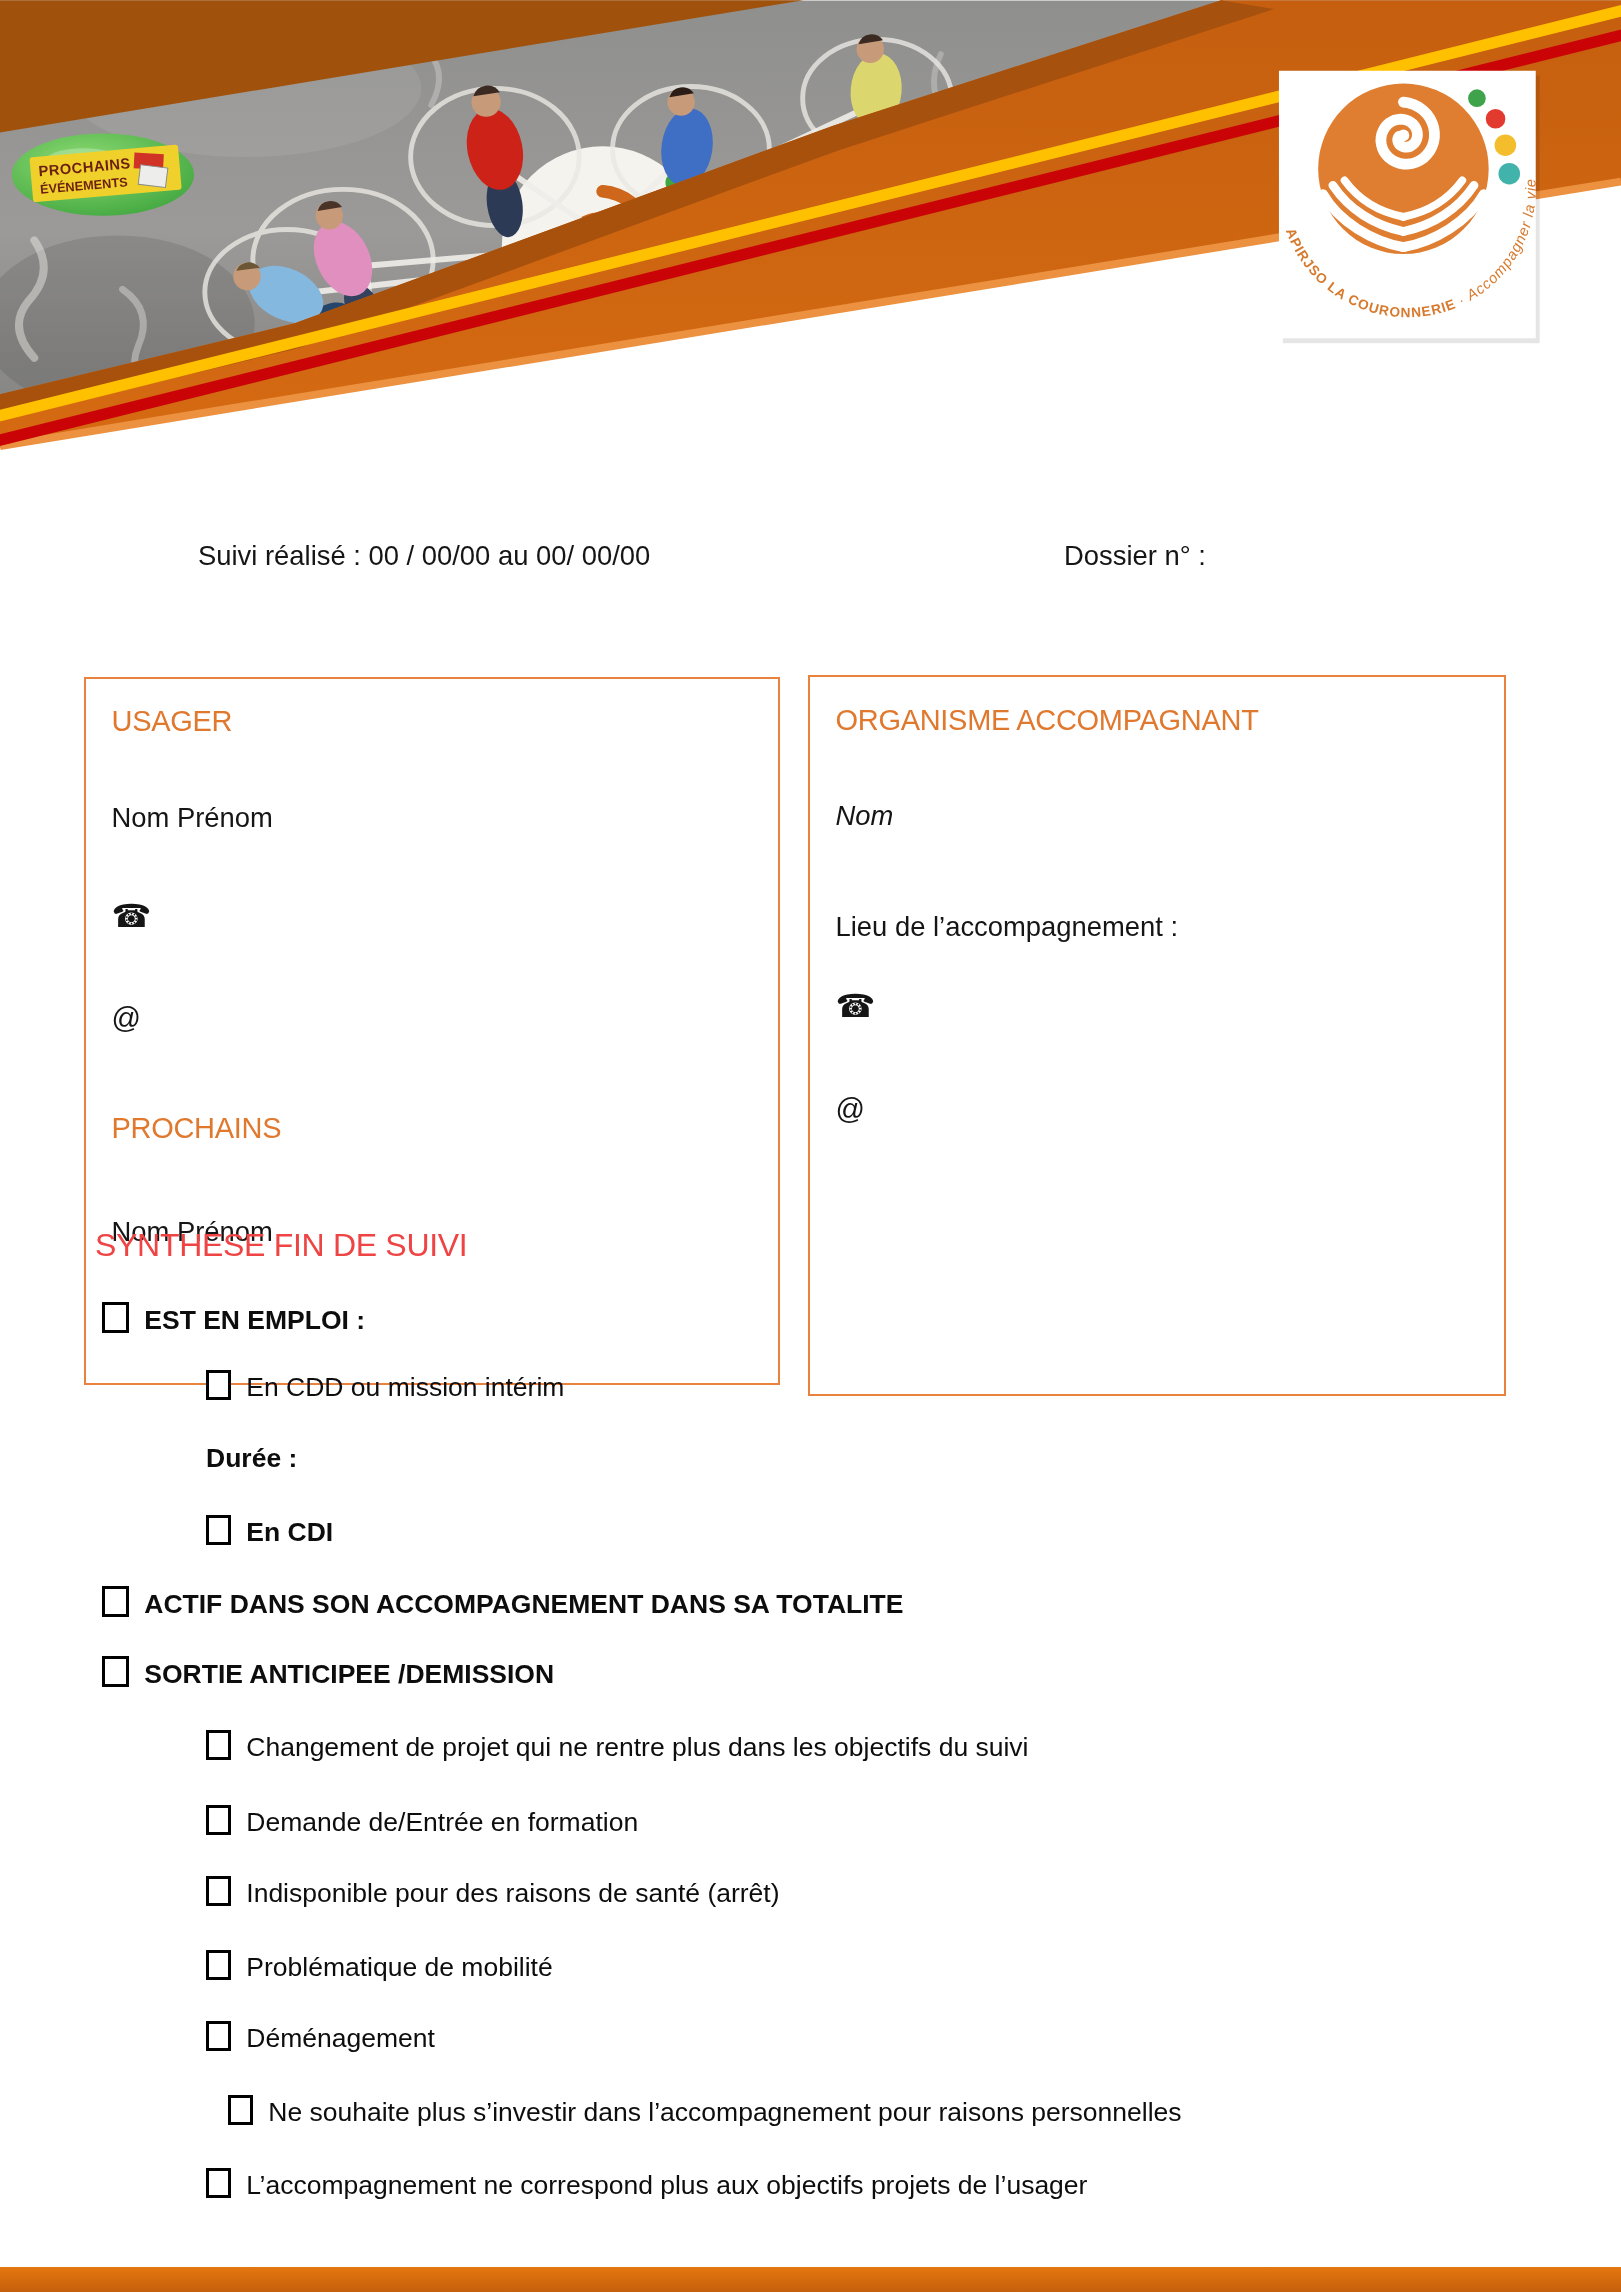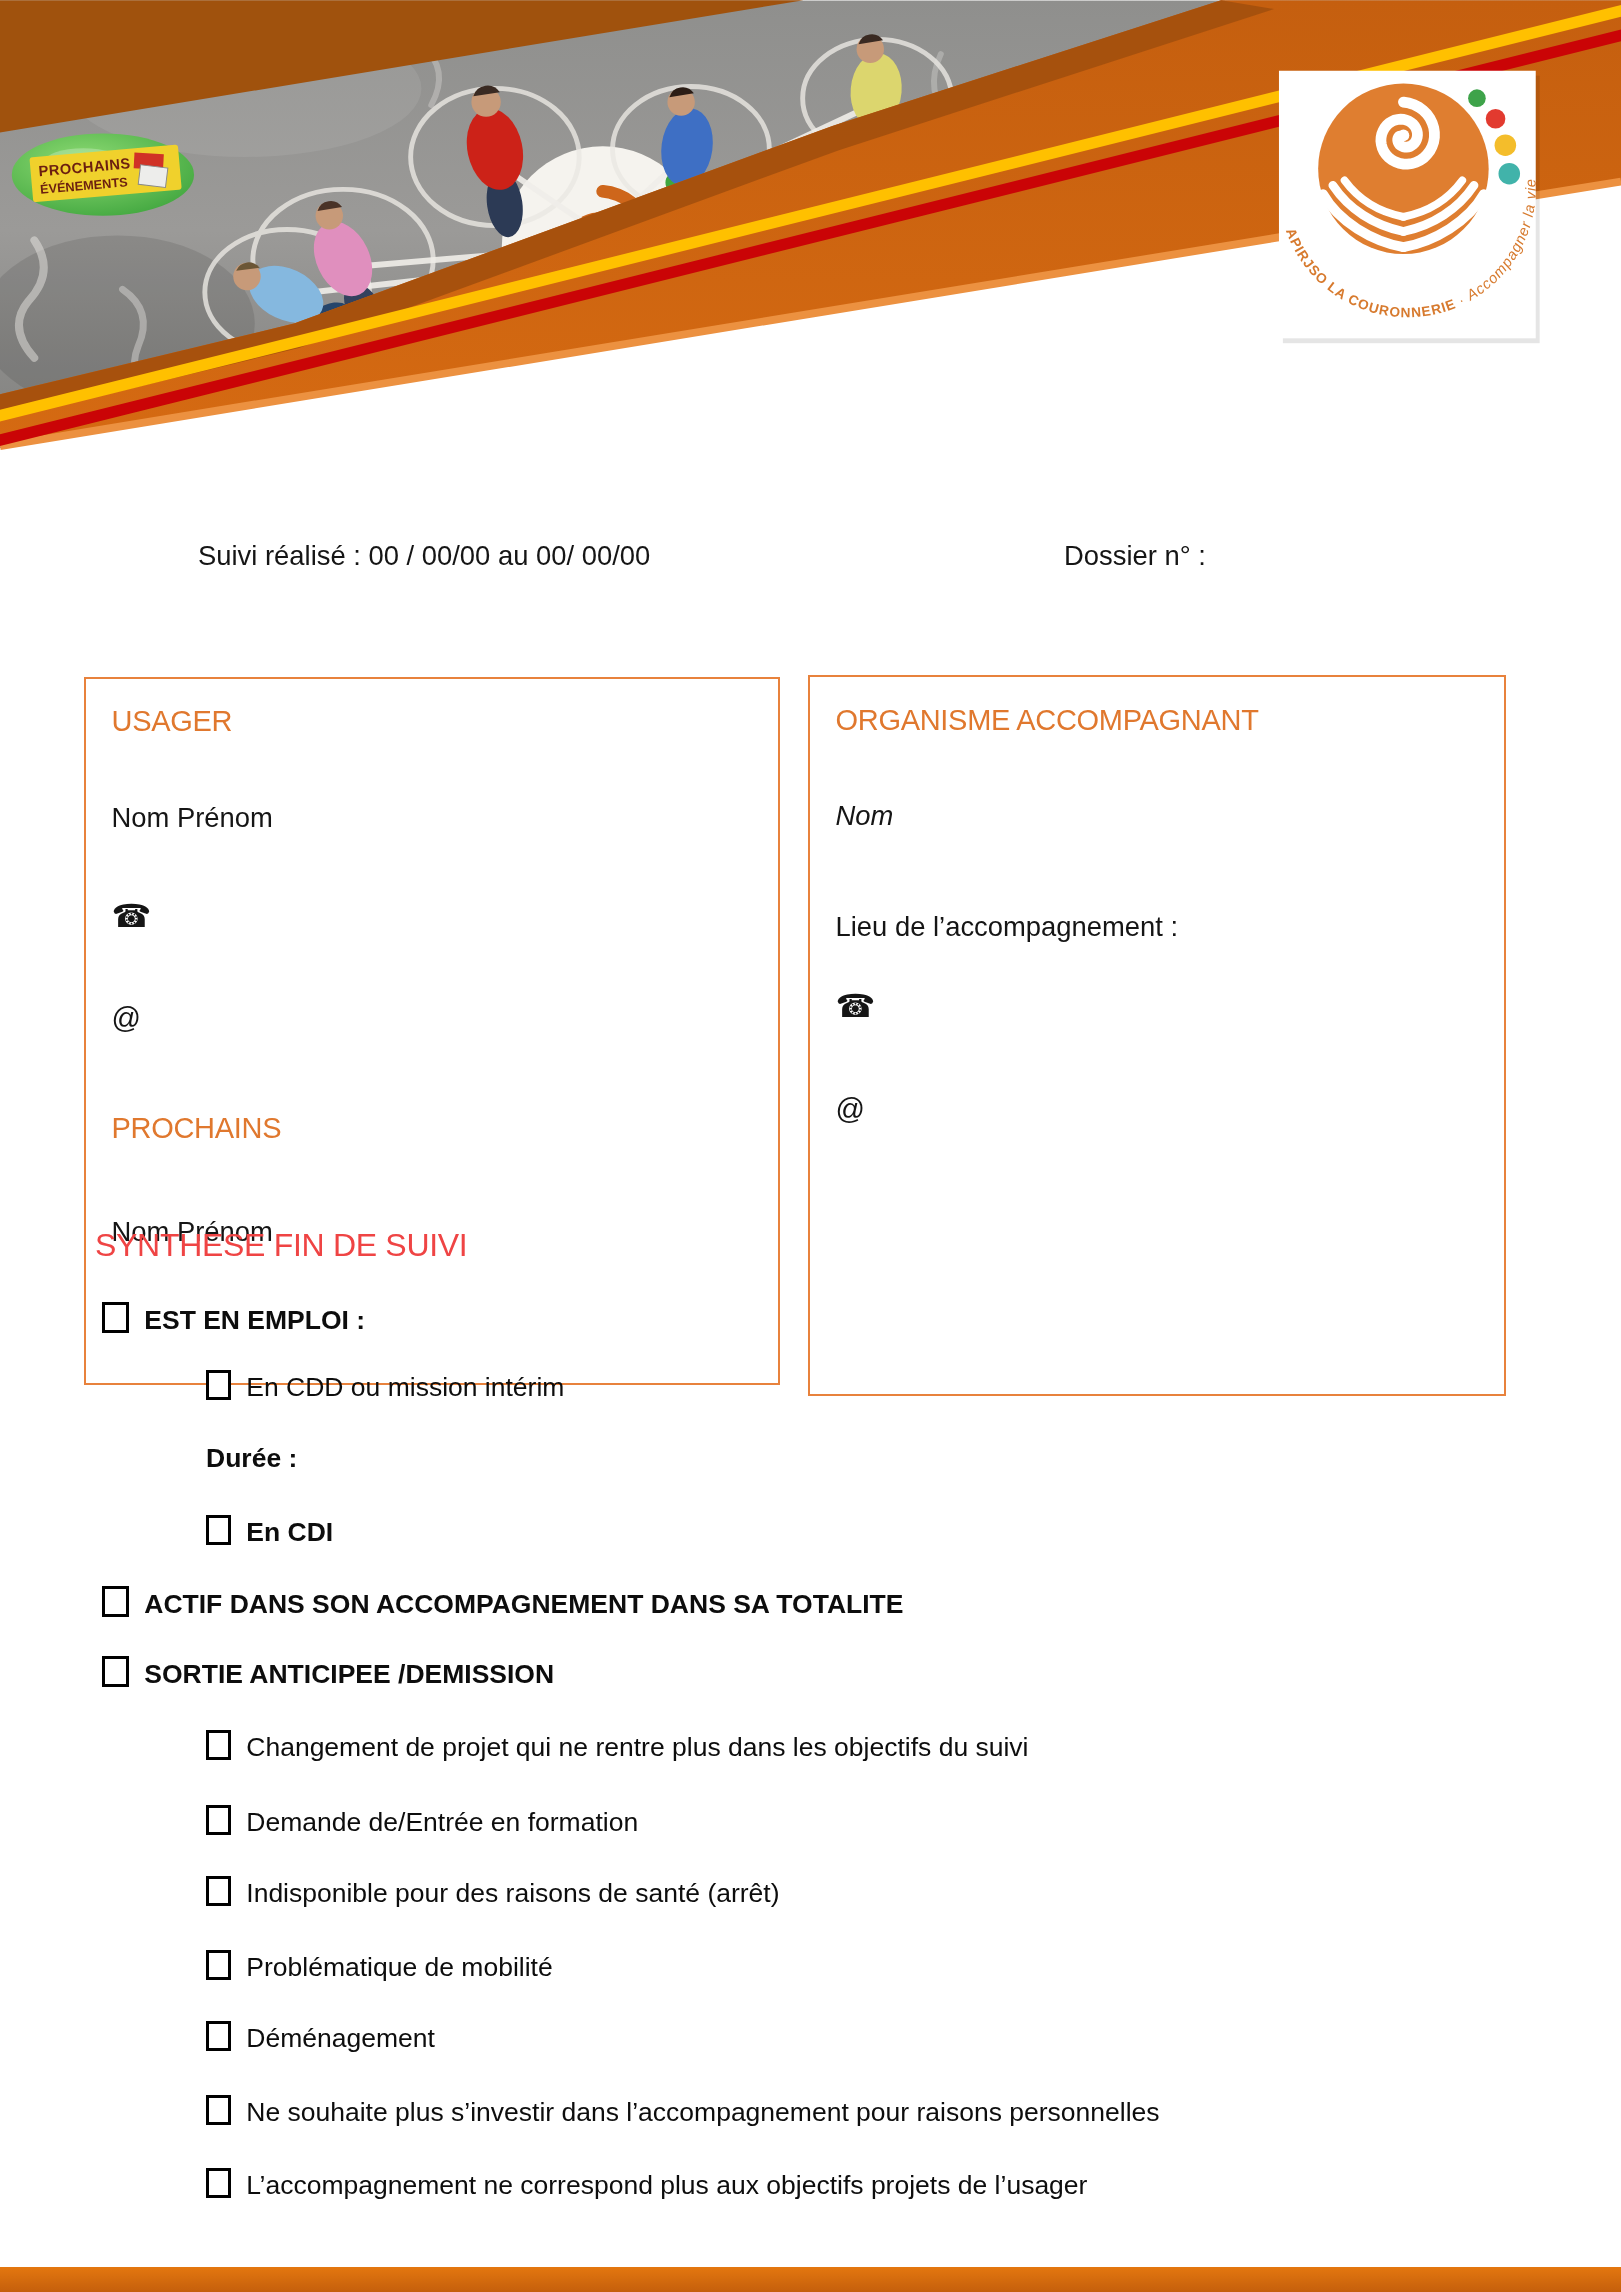--- a/index.html
+++ b/index.html
@@ -218,21 +218,21 @@
   </div>
   <div class="crow sub" style="top:1876px;">
     <span class="cb"></span><span>Indisponible pour des raisons de santé (arrêt)</span>
   </div>
   <div class="crow sub" style="top:1950px;">
     <span class="cb"></span><span>Problématique de mobilité</span>
   </div>
   <div class="crow sub" style="top:2021px;">
     <span class="cb"></span><span>Déménagement</span>
   </div>
-  <div class="crow sub" style="top:2095px;">
+  <div class="crow sub" style="top:2095px;margin-left:22px;">
     <span class="cb"></span><span>Ne souhaite plus s’investir dans l’accompagnement pour raisons personnelles</span>
   </div>
   <div class="crow sub" style="top:2168px;">
     <span class="cb"></span><span>L’accompagnement ne correspond plus aux objectifs projets de l’usager</span>
   </div>
 
   <div class="footer-bar"></div>
 </div>
 
 

